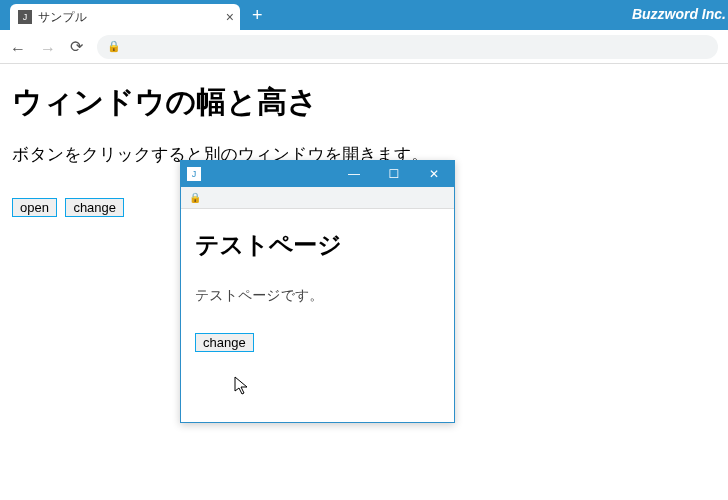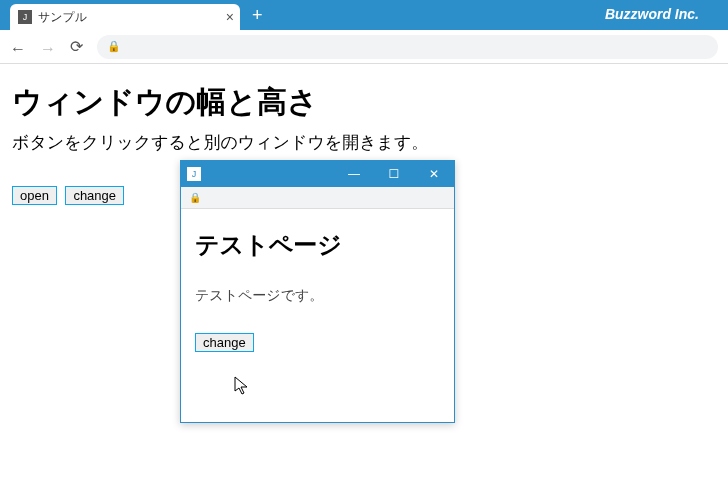--- a/index.html
+++ b/index.html
@@ -15,21 +15,21 @@
   .titlebar {
     background: #2d8fc9;
     height: 30px;
     display: flex;
     align-items: flex-end;
     padding-left: 10px;
     position: relative;
   }
   .brand {
     position: absolute;
-    right: 29px;
+    right: 2px;
     top: 6px;
     color: #fff;
     font-style: italic;
     font-weight: bold;
     font-size: 14px;
   }
   .tab {
     background: #fff;
     height: 26px;
     width: 230px;
@@ -94,21 +94,21 @@
     color: #5f6368;
     font-size: 13px;
   }
   
   .page {
     padding: 18px 12px;
   }
   .page h1 {
     font-size: 30px;
     font-weight: bold;
-    margin-bottom: 8px;
+    margin-bottom: 20px;
   }
   .page p {
     font-size: 17px;
     margin-bottom: 32px;
   }
   .btn {
     font-family: inherit;
     font-size: 13px;
     padding: 1px 7px;
     background: #efefef;

